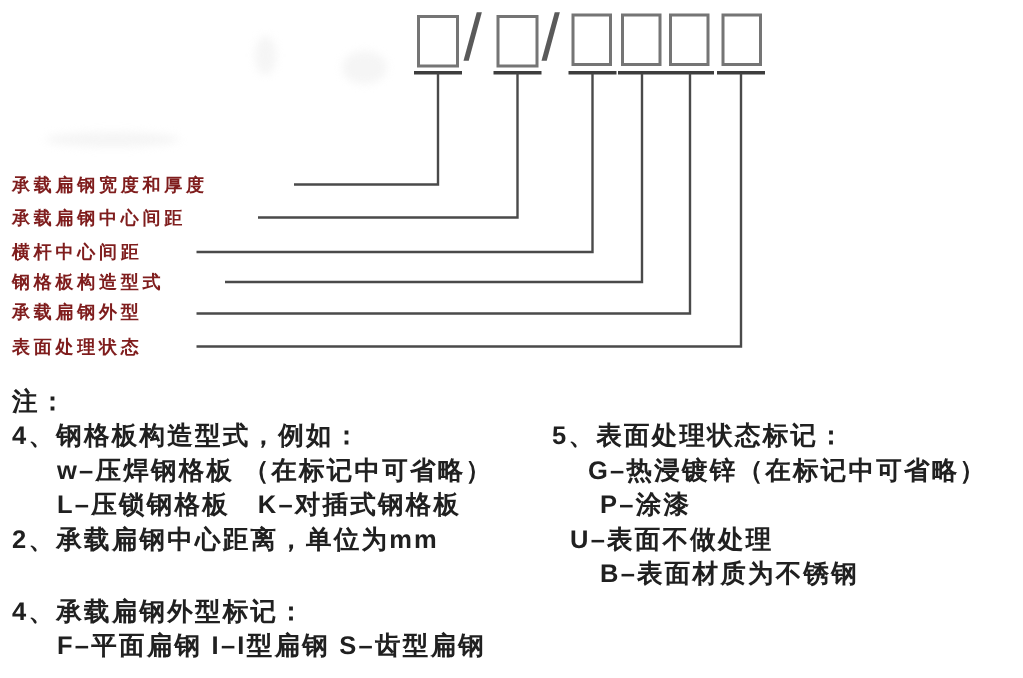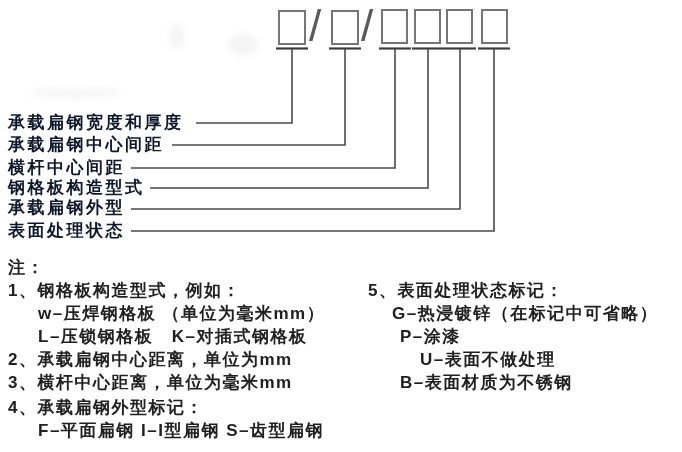--- a/index.html
+++ b/index.html
@@ -24,26 +24,26 @@
   .sep {
     position: absolute;
     font-size: 44px;
     line-height: 46px;
     font-weight: 300;
     color: #5a5a5a;
   }
   .field-label {
     position: absolute;
     left: 8px;
-    font-size: 17px;
+    font-size: 12px;
     line-height: 18px;
     font-weight: 600;
     letter-spacing: 2.5px;
     white-space: nowrap;
-    color: #0f172a;
+    color: #7f1d1d;
   }
   .note-line {
     position: absolute;
     font-size: 17px;
     line-height: 19px;
     font-weight: 600;
     letter-spacing: 1.5px;
     white-space: nowrap;
     color: #202020;
   }
@@ -89,31 +89,30 @@
 
   <div class="field-label" style="top:114px;">承载扁钢宽度和厚度</div>
   <div class="field-label" style="top:136px;">承载扁钢中心间距</div>
   <div class="field-label" style="top:179px;">钢格板构造型式</div>
   <div class="field-label" style="top:159px;">横杆中心间距</div>
   <div class="field-label" style="top:200px;font-family:Liberation Mono, monospace;">承载扁钢外型</div>
   <div class="field-label" style="top:222px;">表面处理状态</div>
 
   <div class="note-line" style="left:8px; top:258px;">注：</div>
 
-  <div class="note-line" style="left:8px;  top:281px;">1、钢格板构造型式，例如：</div>
-  <div class="note-line" style="left:38px; top:304px;">w–压焊钢格板 （单位为毫米mm）</div>
+  <div class="note-line" style="left:8px;  top:281px;">4、钢格板构造型式，例如：</div>
+  <div class="note-line" style="left:38px; top:304px;">w–压焊钢格板 （在标记中可省略）</div>
   <div class="note-line" style="left:38px; top:327px;text-align:right;">L–压锁钢格板　K–对插式钢格板</div>
   <div class="note-line" style="left:8px;  top:350px;">2、承载扁钢中心距离，单位为mm</div>
-  <div class="note-line" style="left:8px;  top:373px;">3、横杆中心距离，单位为毫米mm</div>
   <div class="note-line" style="left:8px;  top:398px;">4、承载扁钢外型标记：</div>
   <div class="note-line" style="left:38px; top:421px;">F–平面扁钢 I–I型扁钢 S–齿型扁钢</div>
 
   <div class="note-line" style="left:368px; top:281px;">5、表面处理状态标记：</div>
   <div class="note-line" style="left:392px; top:304px;">G–热浸镀锌（在标记中可省略）</div>
   <div class="note-line" style="left:400px; top:327px;">P–涂漆</div>
-  <div class="note-line" style="left:420px; top:350px;">U–表面不做处理</div>
+  <div class="note-line" style="left:380px; top:350px;">U–表面不做处理</div>
   <div class="note-line" style="left:400px; top:373px;text-align:right;">B–表面材质为不锈钢</div>
 
   <div class="smudge" style="left:228px; top:34px; width:30px; height:22px;"></div>
   <div class="smudge" style="left:170px; top:24px; width:14px; height:26px;"></div>
   <div class="smudge" style="left:30px; top:88px; width:90px; height:10px;"></div>
 
 </div>
 
 </body></html>

